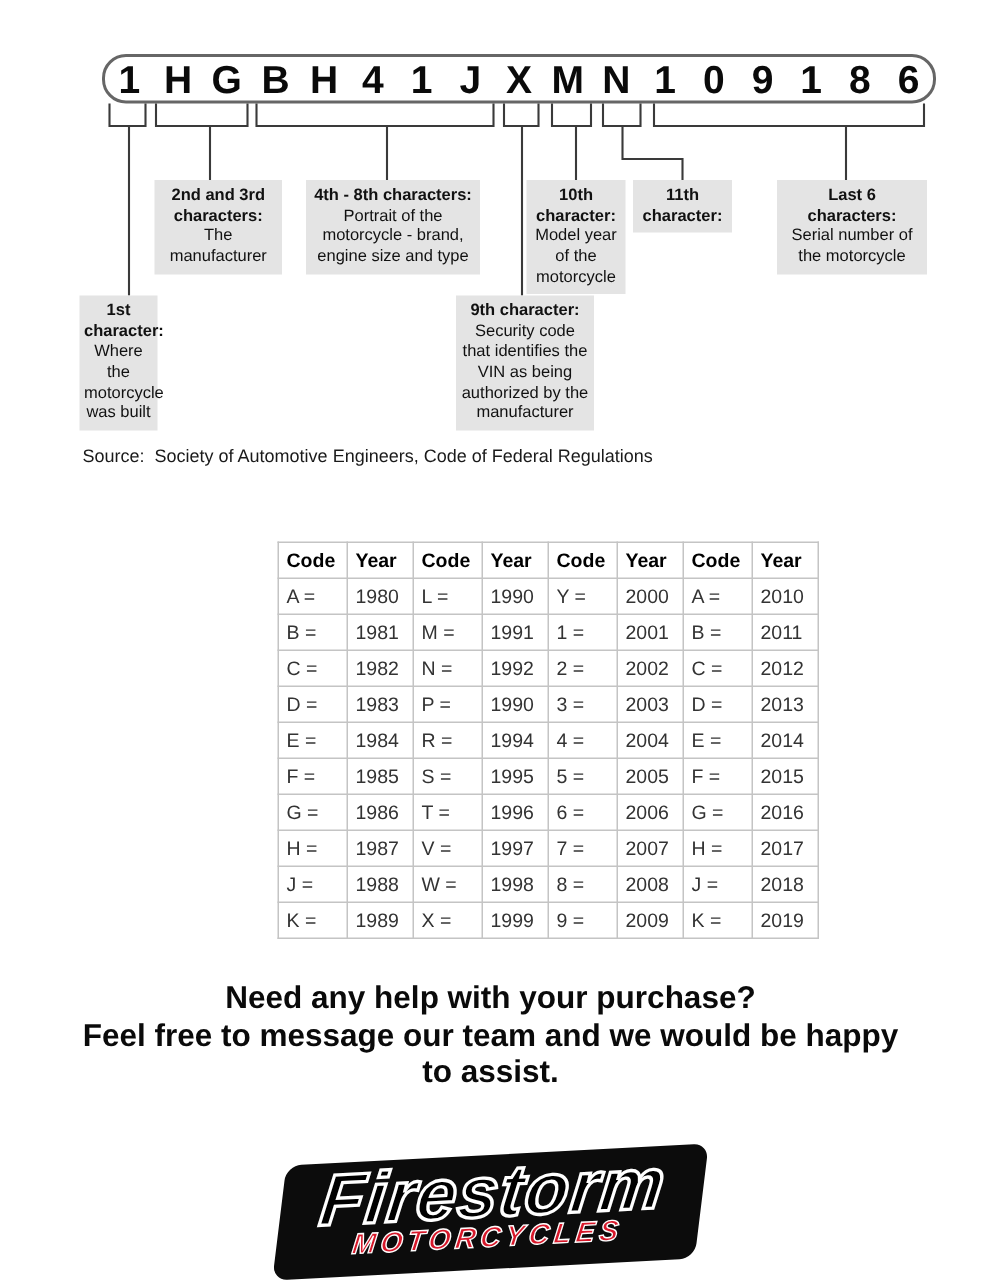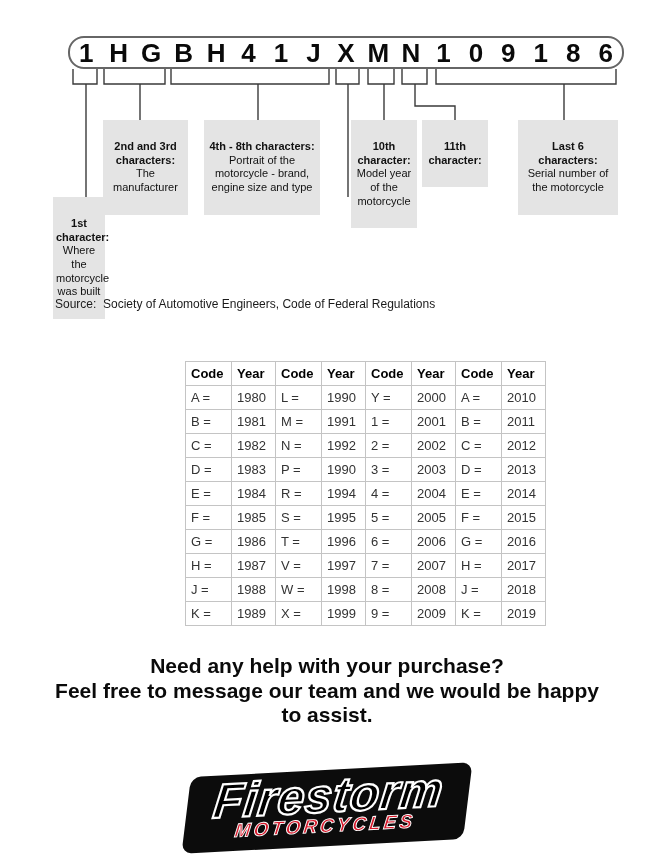--- a/index.html
+++ b/index.html
@@ -14,21 +14,21 @@
   }
   .vin-char { flex:1; text-align:center; font-weight:bold; font-size:26px; color:#0a0a0a; line-height:1; }
 
   
   .connectors { position:absolute; left:0; top:0; }
 
   
   .label-box {
     position:absolute; background:#e4e4e4; color:#111;
     font-size:11px; line-height:1.24; text-align:center;
-    padding:20px 3px; box-sizing:border-box;
+    padding:4px 3px; box-sizing:border-box;
   }
   .box-title { font-weight:bold; }
 
   .source-note { position:absolute; left:55px; top:297px; font-size:12px; color:#1a1a1a; white-space:pre-wrap; }
 
   
   .year-table { position:absolute; left:185px; top:361px; border-collapse:collapse; font-size:13px; color:#333; background:#fff; }
   .year-table th, .year-table td { border:1px solid #c4c4c4; padding:4px 5px; text-align:left; white-space:nowrap; }
   .year-table th { font-weight:bold; color:#000; }
   .col-code { width:35px; }
@@ -125,20 +125,24 @@
   <div class="label-box" style="left:518px; top:120px; width:100px;">
     <div class="box-title">Last 6 characters:</div>
     <div class="box-desc">Serial number of the motorcycle</div>
   </div>
 
   <div class="label-box" style="left:53px; top:197px; width:52px;">
     <div class="box-title">1st character:</div>
     <div class="box-desc">Where the motorcycle was built</div>
   </div>
 
+  <div class="label-box" style="left:304px; top:197px; width:92px;">
+    <div class="box-title">9th character:</div>
+    <div class="box-desc">Security code that identifies the VIN as being authorized by the manufacturer</div>
+  </div>
 
   <div class="source-note">Source:  Society of Automotive Engineers, Code of Federal Regulations</div>
 
   <table class="year-table">
     <thead>
       <tr>
         <th class="col-code">Code</th>
         <th class="col-year">Year</th>
         <th class="col-code">Code</th>
         <th class="col-year">Year</th>

